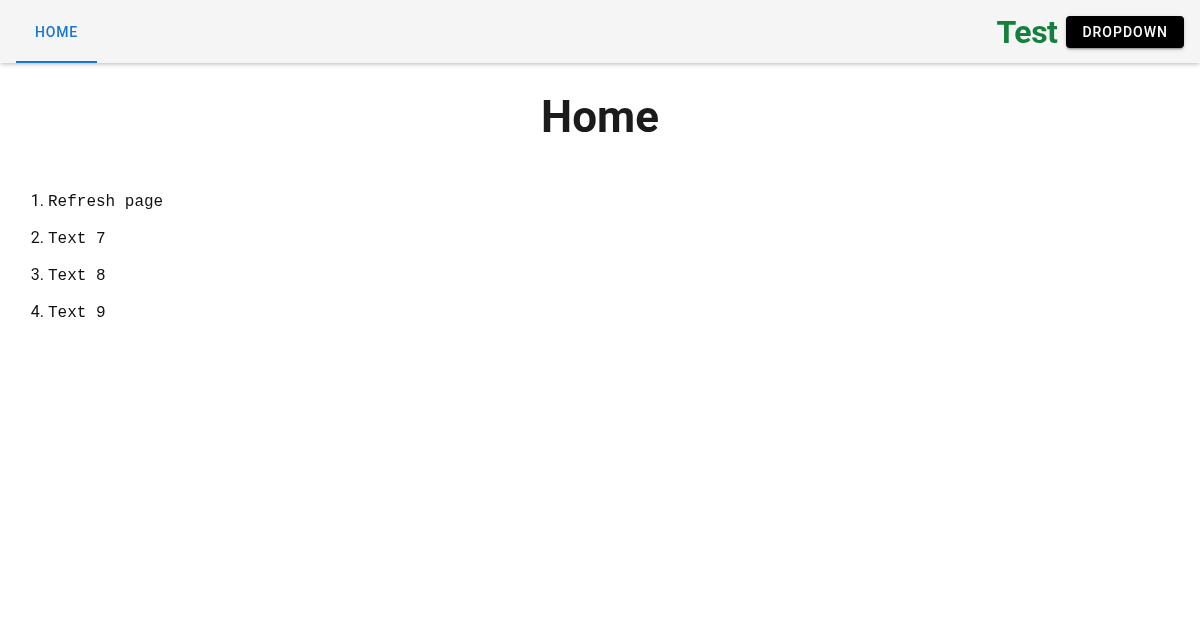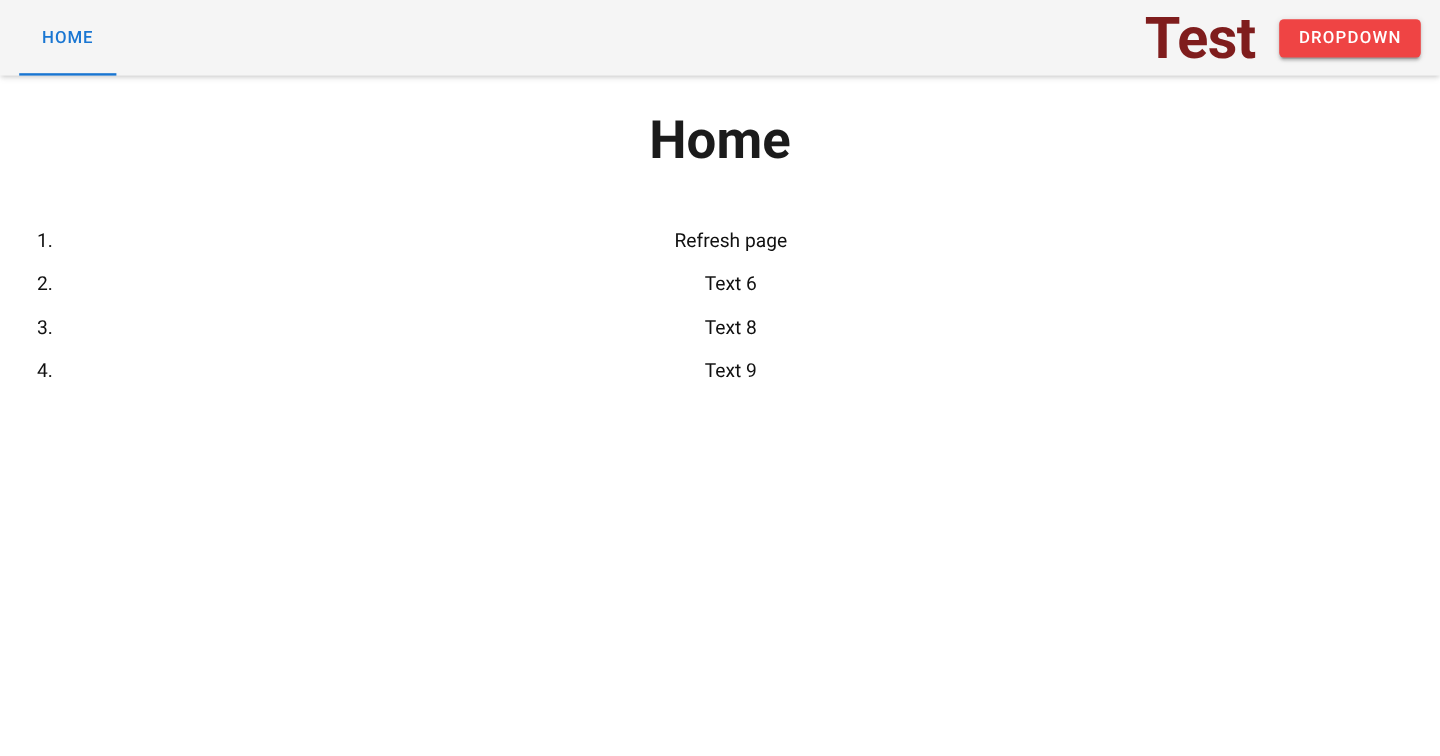--- a/index.html
+++ b/index.html
@@ -46,28 +46,28 @@
       content: "";
       position: absolute;
       left: 0;
       right: 0;
       bottom: 0;
       height: 2px;
       background: #1976d2;
     }
     .brand {
       margin-left: auto;
-      font-size: 48px;
+      font-size: 32px;
       font-weight: 700;
       letter-spacing: -0.5px;
-      color: #7f1d1d;
-      padding-right: 20px;
+      color: #15803d;
+      padding-right: 9px;
     }
     .dropdown-btn {
-      background: #ef4444;
+      background: #000000;
       color: #ffffff;
       border: none;
       border-radius: 4px;
       font-size: 14px;
       font-weight: 500;
       letter-spacing: 1px;
       text-transform: uppercase;
       padding: 8px 16px;
       cursor: pointer;
       box-shadow: 0px 3px 1px -2px rgba(0,0,0,0.2), 0px 2px 2px 0px rgba(0,0,0,0.14), 0px 1px 5px 0px rgba(0,0,0,0.12);
@@ -94,22 +94,22 @@
       padding-left: 18px;
       text-align: left;
     }
     .list li {
       font-size: 16px;
       line-height: 36px;
       color: #111;
     }
     .list li .item-text {
       display: block;
-      text-align: center;
       width: 100%;
+      font-family: Liberation Mono, monospace;
     }
   </style>
 </head>
 <body>
 
 <div class="appbar">
   <div class="tabs">
     <div class="tab active">
       <span>Home</span>
     </div>
@@ -118,21 +118,21 @@
   <button class="dropdown-btn">Dropdown</button>
 </div>
 
 <div class="main">
   <h1 class="page-title">Home</h1>
   <ol class="list">
     <li>
         <span class="item-text">Refresh page</span>
       </li>
     <li>
-        <span class="item-text">Text 6</span>
+        <span class="item-text">Text 7</span>
       </li>
     <li>
         <span class="item-text">Text 8</span>
       </li>
     <li>
         <span class="item-text">Text 9</span>
       </li>
   </ol>
 </div>
 

